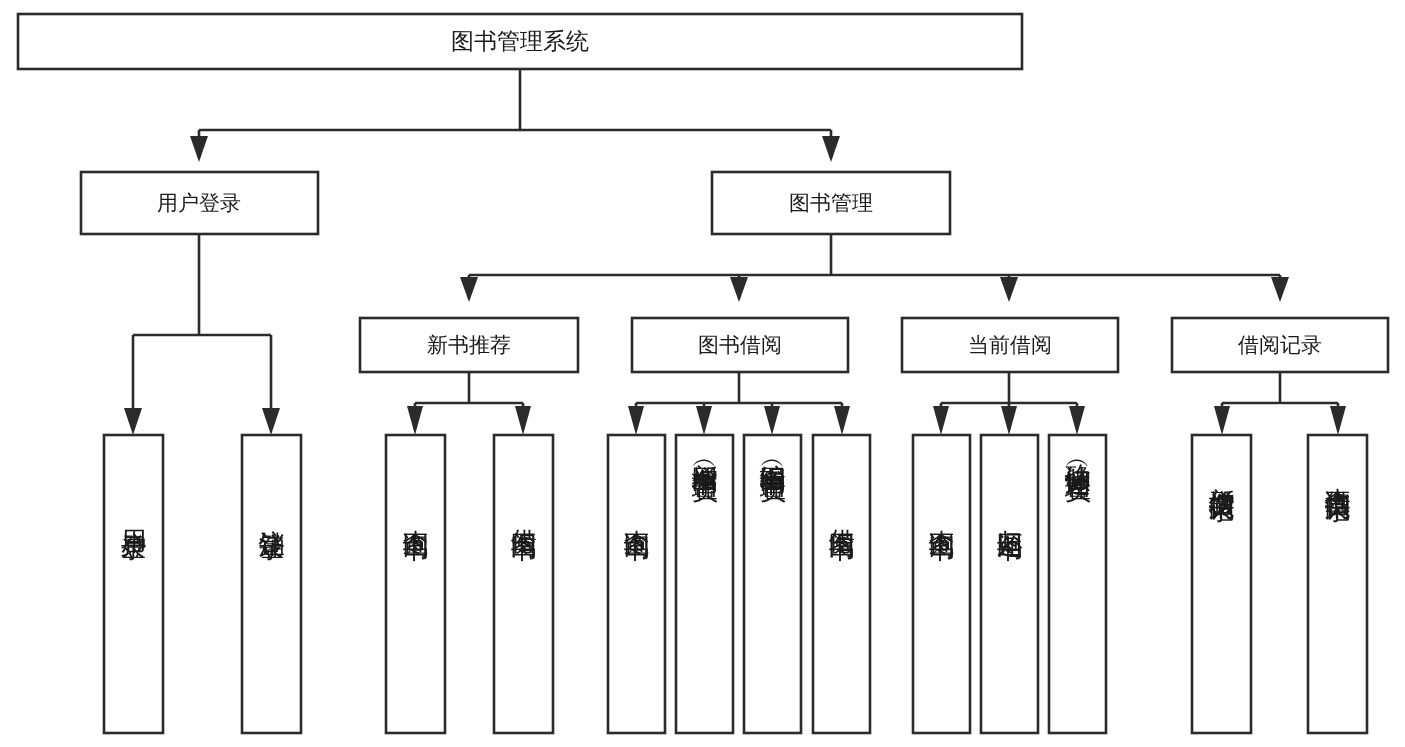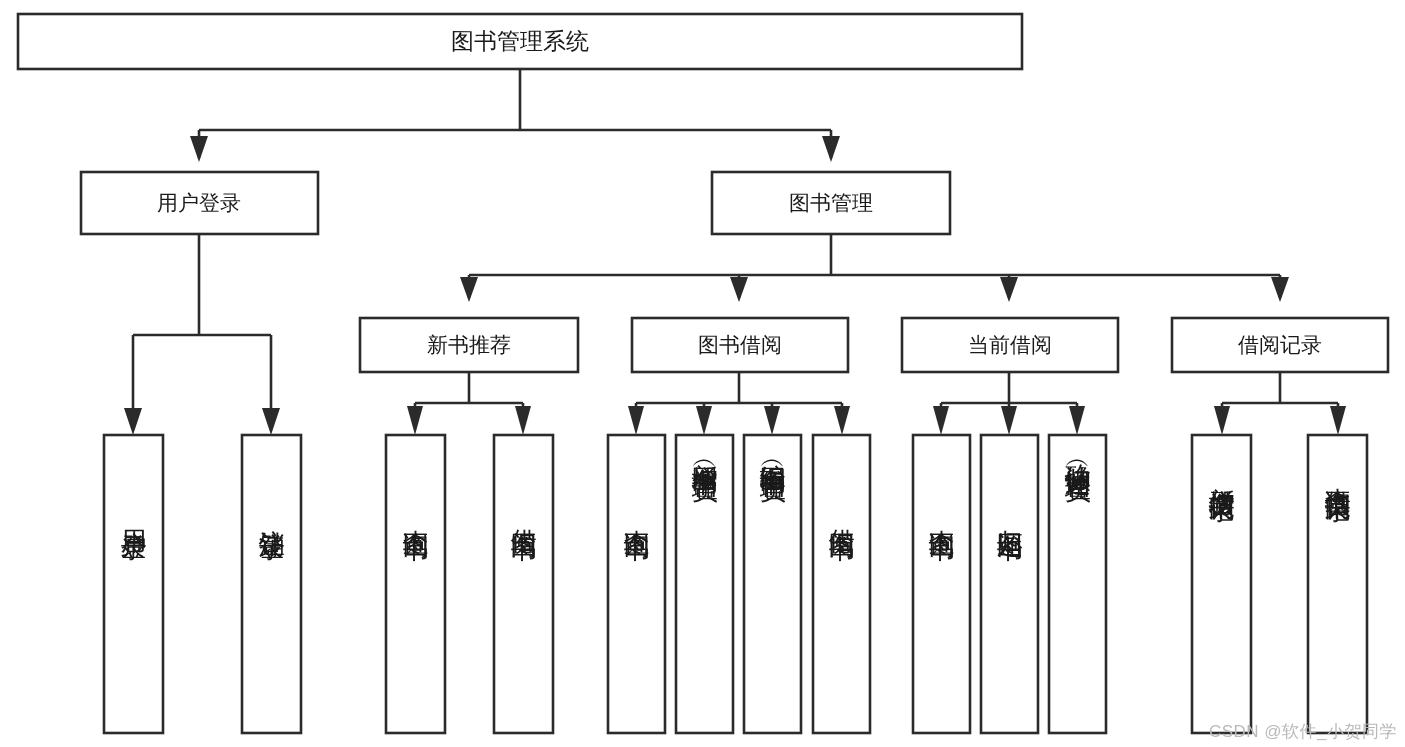--- a/index.html
+++ b/index.html
@@ -218,15 +218,14 @@
   </div>
 
   <div class="leaf-label-wrap" style="left:1192px; top:435px; width:59px; height:298px; padding-top:32px;">
     <span class="leaf-label">新增借阅记录</span>
   </div>
 
   <div class="leaf-label-wrap" style="left:1308px; top:435px; width:59px; height:298px; padding-top:32px;">
     <span class="leaf-label">查询借阅记录</span>
   </div>
 
-  <div class="watermark">CSDN @软件_小贺同学</div>
 
 </div>
 
 </body></html>

